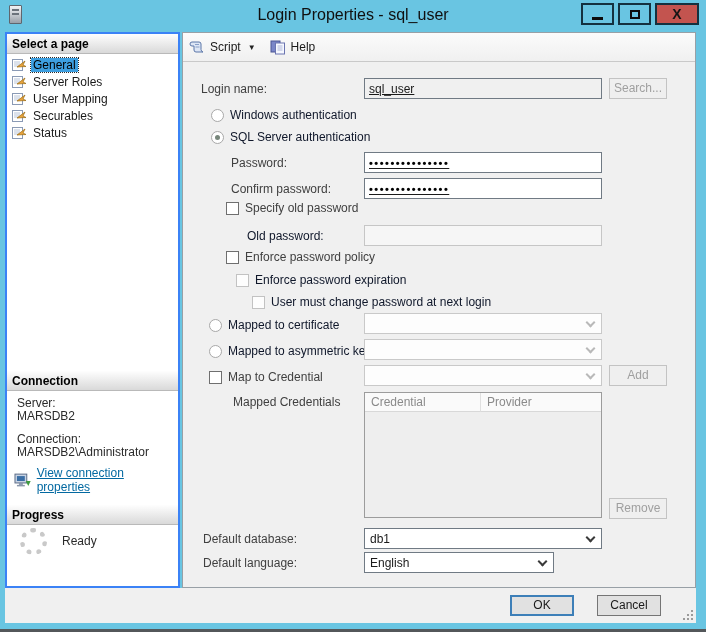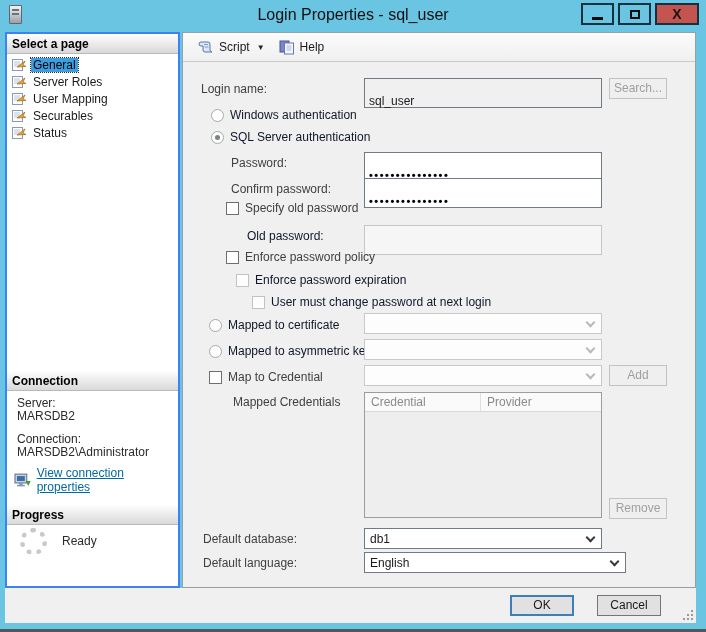--- a/index.html
+++ b/index.html
@@ -32,31 +32,31 @@
   .page-label { padding:0 2px; }
   .page-item.selected .page-label { background:#3e9fe0; outline:1px dotted #2b2b2b; color:#000; }
   .sb-text { position:absolute; left:10px; color:#2b2b2b; }
   .link-row { position:absolute; left:7px; display:flex; align-items:center; }
   .link-row svg { margin-right:5px; }
   .link { color:#0369a1; text-decoration:underline; cursor:pointer; }
   .spinner { position:absolute; left:13px; width:27px; height:27px; border-radius:50%; border:5px dotted #c9c9c9; }
 
   
   .main { position:absolute; left:182px; top:32px; width:514px; height:556px; background:#f0f0f0; border:1px solid #98a0a6; }
-  .toolbar { position:absolute; top:0; left:0; right:0; height:29px; background:linear-gradient(#fbfbfb,#f0f0f0); border-bottom:1px solid #c9c9c9; display:flex; align-items:center; padding-left:9px; }
+  .toolbar { position:absolute; top:0; left:0; right:0; height:29px; background:linear-gradient(#fbfbfb,#f0f0f0); border-bottom:1px solid #c9c9c9; display:flex; align-items:center; }
   .tool-btn { display:flex; align-items:center; padding:3px 5px; cursor:default; }
   .tool-btn .lbl { margin-left:5px; }
   .caret-down { font-size:8px; margin-left:7px; margin-right:4px; color:#222; }
 
   .content { position:absolute; top:29px; left:0; right:0; bottom:0; }
   .abs { position:absolute; }
   .lbl-black { color:#404040; }
   .lbl-gray { color:#0f172a; }
 
-  .field { position:absolute; height:21px; border:1px solid #707a84; background:#fff; padding:14px 4px; line-height:16px; }
+  .field { position:absolute; height:21px; border:1px solid #707a84; background:#fff; padding:2px 4px; line-height:16px;text-decoration:underline; }
   .field.readonly { background:#f0f0f0; border-color:#707a84; }
   .field.disabled { background:#f6f6f6; border-color:#c6c6c6; }
   .dots { font-weight:bold; letter-spacing:1.5px; font-size:11px; color:#000; }
 
   .combo { position:absolute; height:21px; border:1px solid #707a84; background:#fff; padding:2px 20px 2px 5px; line-height:16px; }
   .combo.disabled { border-color:#c9c9c9; background:#fdfdfd; }
   .chev { position:absolute; right:7px; top:5px; width:7px; height:7px; border-right:2px solid #3a3a3a; border-bottom:2px solid #3a3a3a; transform:rotate(45deg); }
   .combo.disabled .chev { border-color:#b9b9b9; }
 
   .btn { position:absolute; height:21px; background:#e1e1e1; border:1px solid #757575; text-align:center; line-height:19px; cursor:default; }
@@ -279,21 +279,21 @@
           <div class="cred-th c1">Credential</div>
           <div class="cred-th c2">Provider</div>
         </div>
       </div>
       <div class="btn disabled" style="left:426px; top:436px; width:58px;">Remove</div>
 
       <div class="abs lbl-black" style="left:20px; top:470px;">Default database:</div>
       <div class="combo" style="left:181px; top:466px; width:238px;"><span>db1</span><span class="chev"></span></div>
 
       <div class="abs lbl-black" style="left:20px; top:494px;">Default language:</div>
-      <div class="combo" style="left:181px; top:490px; width:262px;"><span>English</span><span class="chev"></span></div>
+      <div class="combo" style="left:181px; top:490px; width:190px;"><span>English</span><span class="chev"></span></div>
 
     </div>
   </div>
 
   <div class="footer">
     <div class="btn focused" style="left:505px; top:7px; width:64px;">OK</div>
     <div class="btn" style="left:592px; top:7px; width:64px;">Cancel</div>
     <div class="grip">
         <i></i>
         <i></i>

